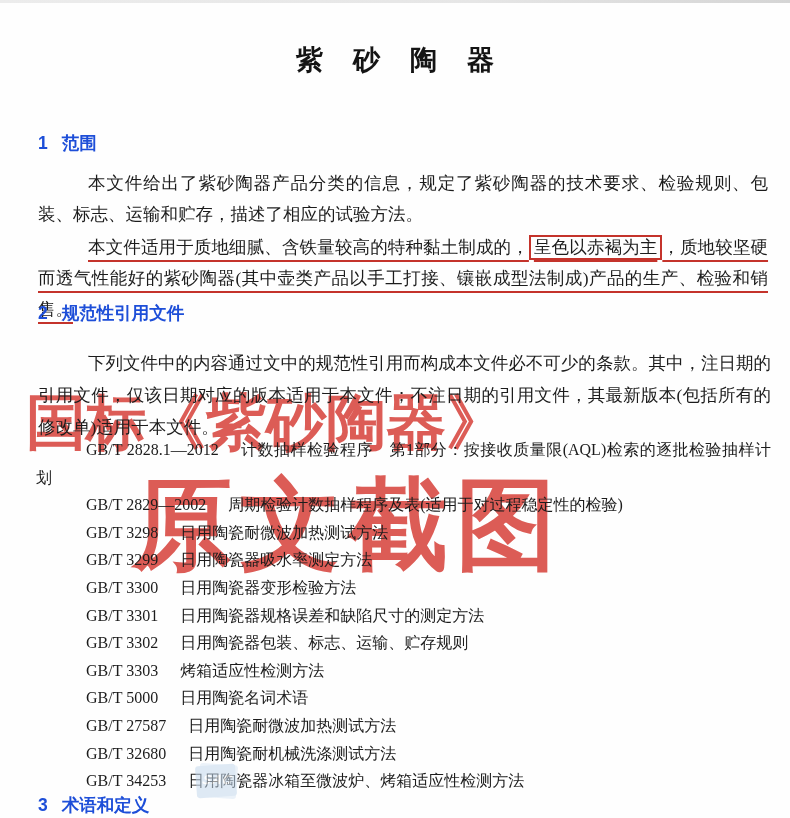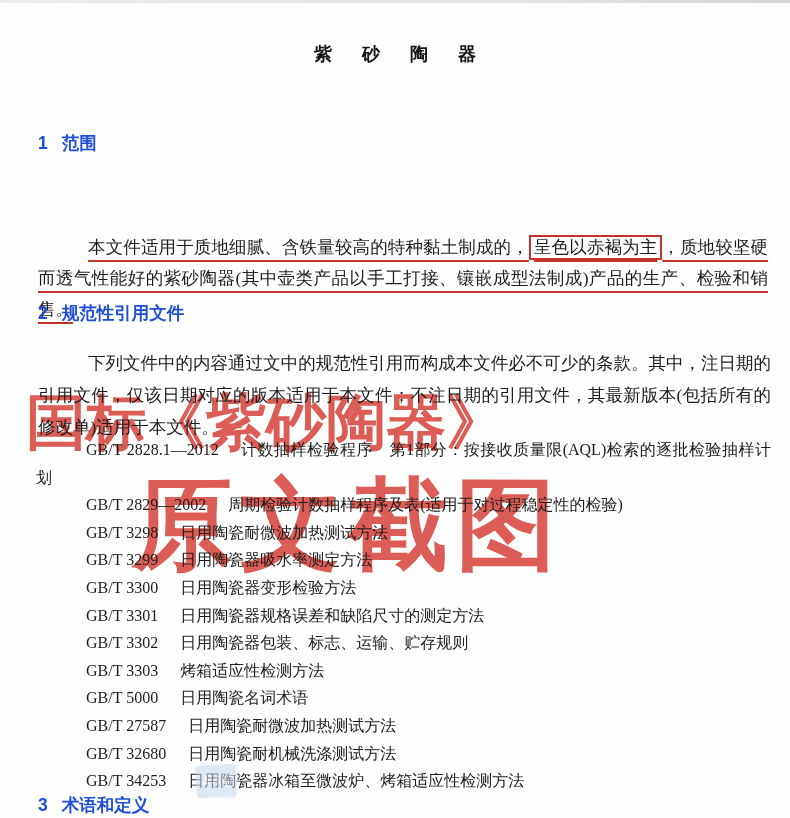--- a/index.html
+++ b/index.html
@@ -8,21 +8,21 @@
     font-family:"Liberation Serif","DejaVu Serif",serif;color:#1c1c1c;
     overflow:hidden;
   }
   .page::before{
     content:"";position:absolute;top:0;left:0;right:0;height:3px;
     background:linear-gradient(90deg,#ececec,#e6e6e6 60%,#d5d5d5);
   }
   .doc-title{
     position:absolute;top:42px;left:0;width:100%;box-sizing:border-box;
     text-align:center;font-family:Liberation Serif, serif;
-    font-weight:bold;font-size:18px;letter-spacing:30px;padding-left:30px;
+    font-weight:bold;font-size:27px;letter-spacing:30px;padding-left:30px;
     color:#141414;
   }
   .sec-head{
     position:absolute;left:38px;white-space:nowrap;
     font-family:"Liberation Sans","DejaVu Sans",sans-serif;
     font-weight:bold;font-size:17.5px;color:#1d4ed8;
   }
   .sec-head .num{display:inline-block;margin-right:14px;}
   #h-scope{top:131px}
   #h-refs{top:301px}
@@ -83,20 +83,21 @@
     <div class="wm-line1">国标《紫砂陶器》</div>
     <div class="wm-line2">原文截图</div>
   </div>
 
   <div class="doc-title">紫砂陶器</div>
 
   <div class="sec-head" id="h-scope">
     <span class="num">1</span><span>范围</span>
   </div>
 
+  <div class="para" id="p-scope-1">本文件给出了紫砂陶器产品分类的信息，规定了紫砂陶器的技术要求、检验规则、包装、标志、运输和贮存，描述了相应的试验方法。</div>
 
   <div class="para" id="p-scope-2"><span class="red-under"><span>本文件适用于质地细腻、含铁量较高的特种黏土制成的，</span><span class="boxed">呈色以赤褐为主</span><span>，质地较坚硬而透气性能好的紫砂陶器(其中壶类产品以手工打接、镶嵌成型法制成)产品的生产、检验和销售。</span></span></div>
 
   <div class="sec-head" id="h-refs">
     <span class="num">2</span><span>规范性引用文件</span>
   </div>
 
   <div class="para" id="p-refs-intro">下列文件中的内容通过文中的规范性引用而构成本文件必不可少的条款。其中，注日期的引用文件，仅该日期对应的版本适用于本文件；不注日期的引用文件，其最新版本(包括所有的修改单)适用于本文件。</div>
 
   <div class="refs">

